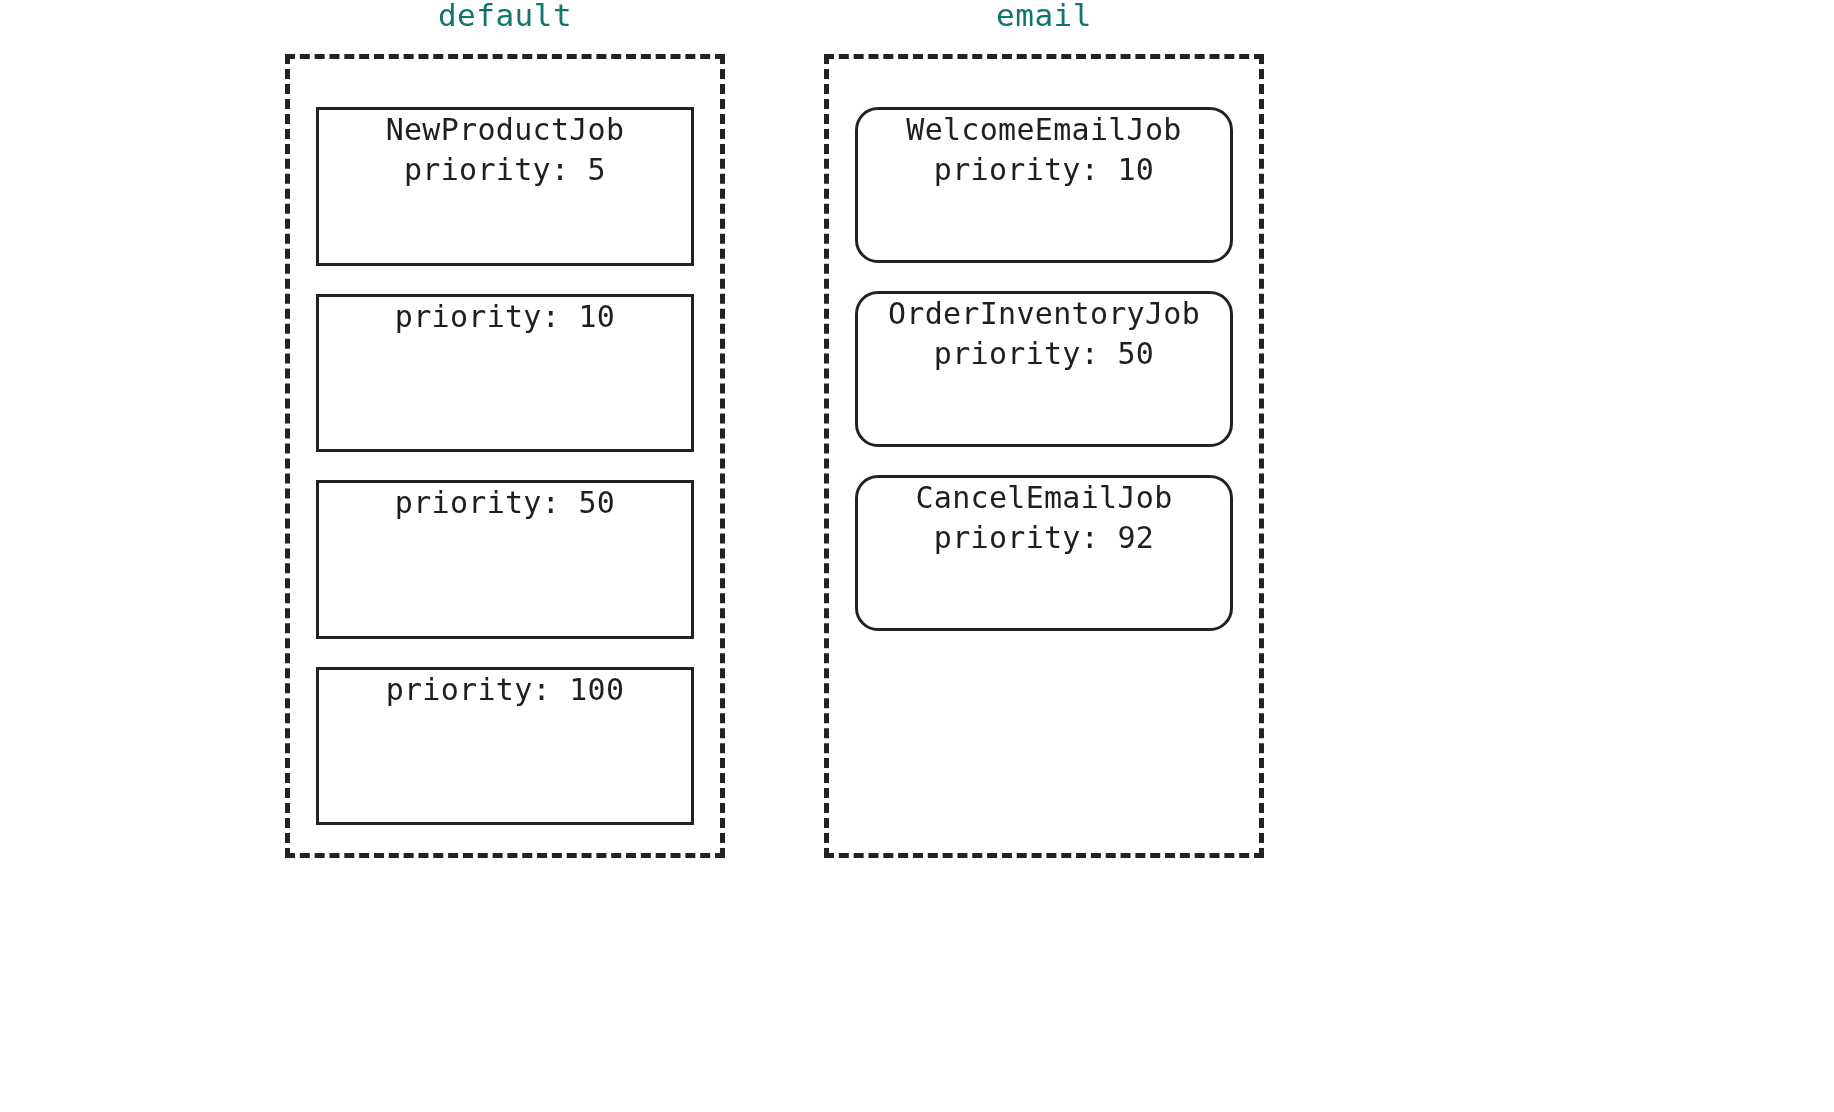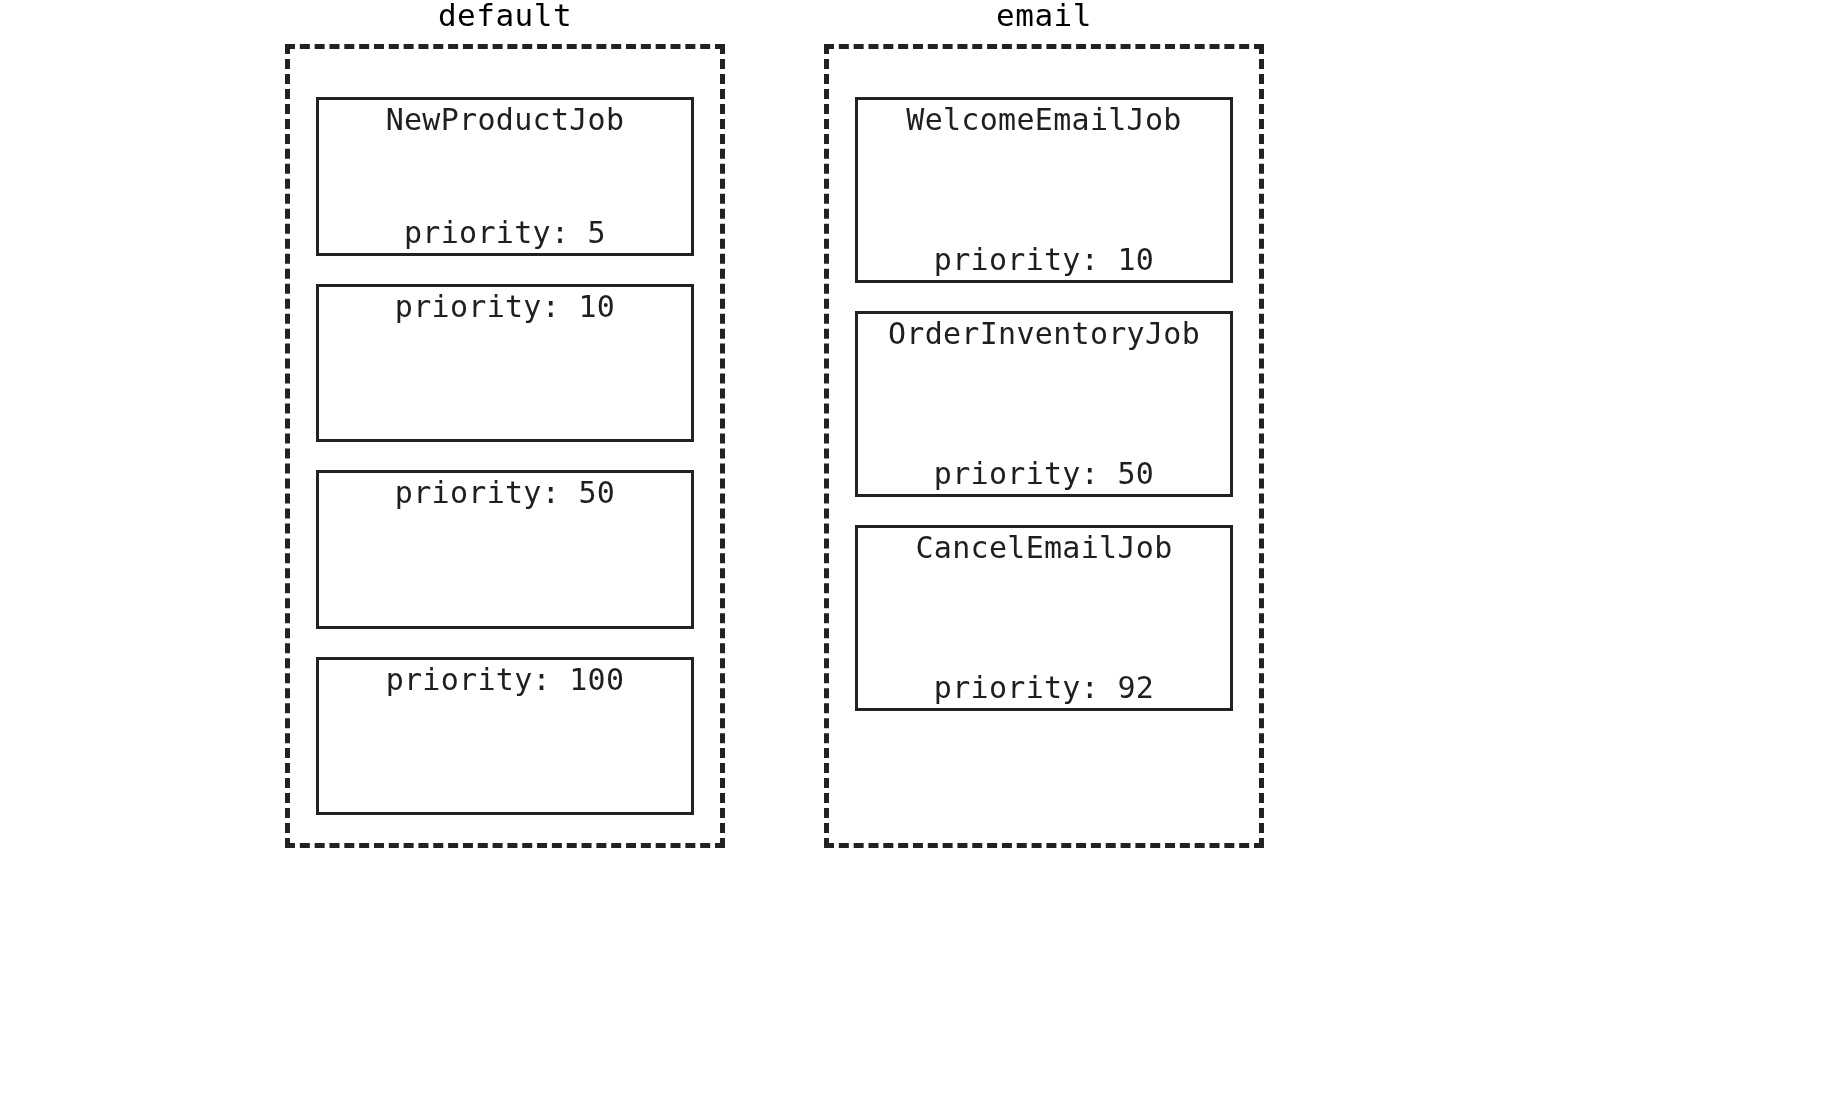--- a/index.html
+++ b/index.html
@@ -23,63 +23,63 @@
     position: absolute;
     top: 0;
     display: flex;
     flex-direction: column;
     align-items: center;
   }
   .queue-title {
     font-family: "DejaVu Sans Mono", monospace;
     font-size: 31px;
     line-height: 1;
-    color: #000000;
+    color: #0f766e;
     letter-spacing: 0.5px;
-    margin-bottom: 13px;
+    margin-bottom: 23px;
     white-space: pre;
   }
   .queue-box {
     box-sizing: border-box;
     border: 5px dashed #222222;
     background: #ffffff;
     display: flex;
     flex-direction: column;
     align-items: center;
     padding: 48px 0 0 0;
   }
   .job-card {
     box-sizing: border-box;
     border: 3px solid #222222;
     background: #ffffff;
     display: flex;
     flex-direction: column;
     align-items: center;
-    justify-content: space-between;
+    justify-content: flex-start;
     margin-bottom: 28px;
   }
   .job-name, .job-priority {
     font-family: "DejaVu Sans Mono", monospace;
     font-size: 30px;
     line-height: 1.32;
     color: #1f1f1f;
     white-space: pre;
     text-align: center;
     letter-spacing: 0.3px;
   }
 
   
   #col-default { left: 285px; width: 440px; }
   #col-default .queue-box { width: 440px; height: 804px; }
   #col-default .job-card { width: 378px; height: 162px; }
 
   
   #col-email { left: 824px; width: 440px; }
   #col-email .queue-box { width: 440px; height: 804px; }
-  #col-email .job-card { width: 378px; height: 186px; }
+  #col-email .job-card { width: 378px; height: 156px; border-radius: 23px; }
 </style>
 </head>
 <body>
 
 <div class="canvas">
 
   <div class="queue-column" id="col-default">
     <div class="queue-title">default</div>
     <div class="queue-box">
 

